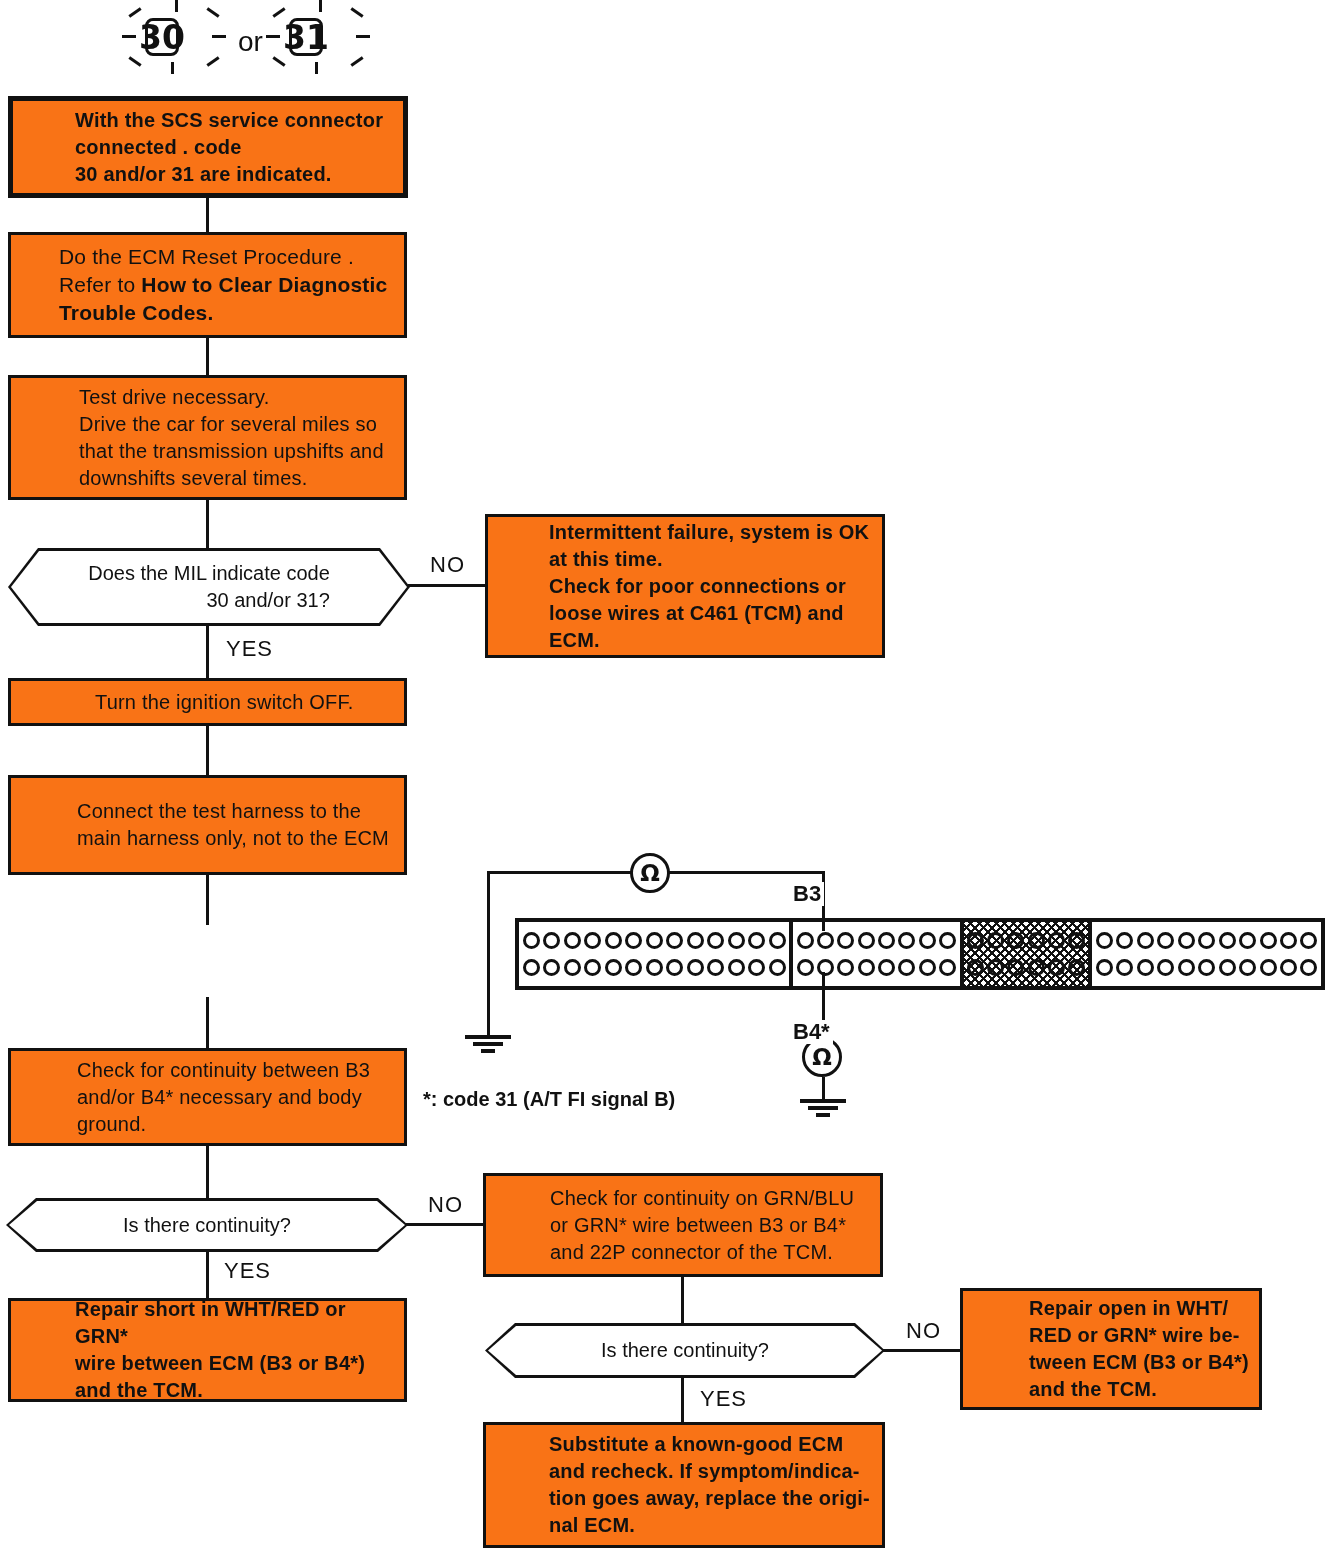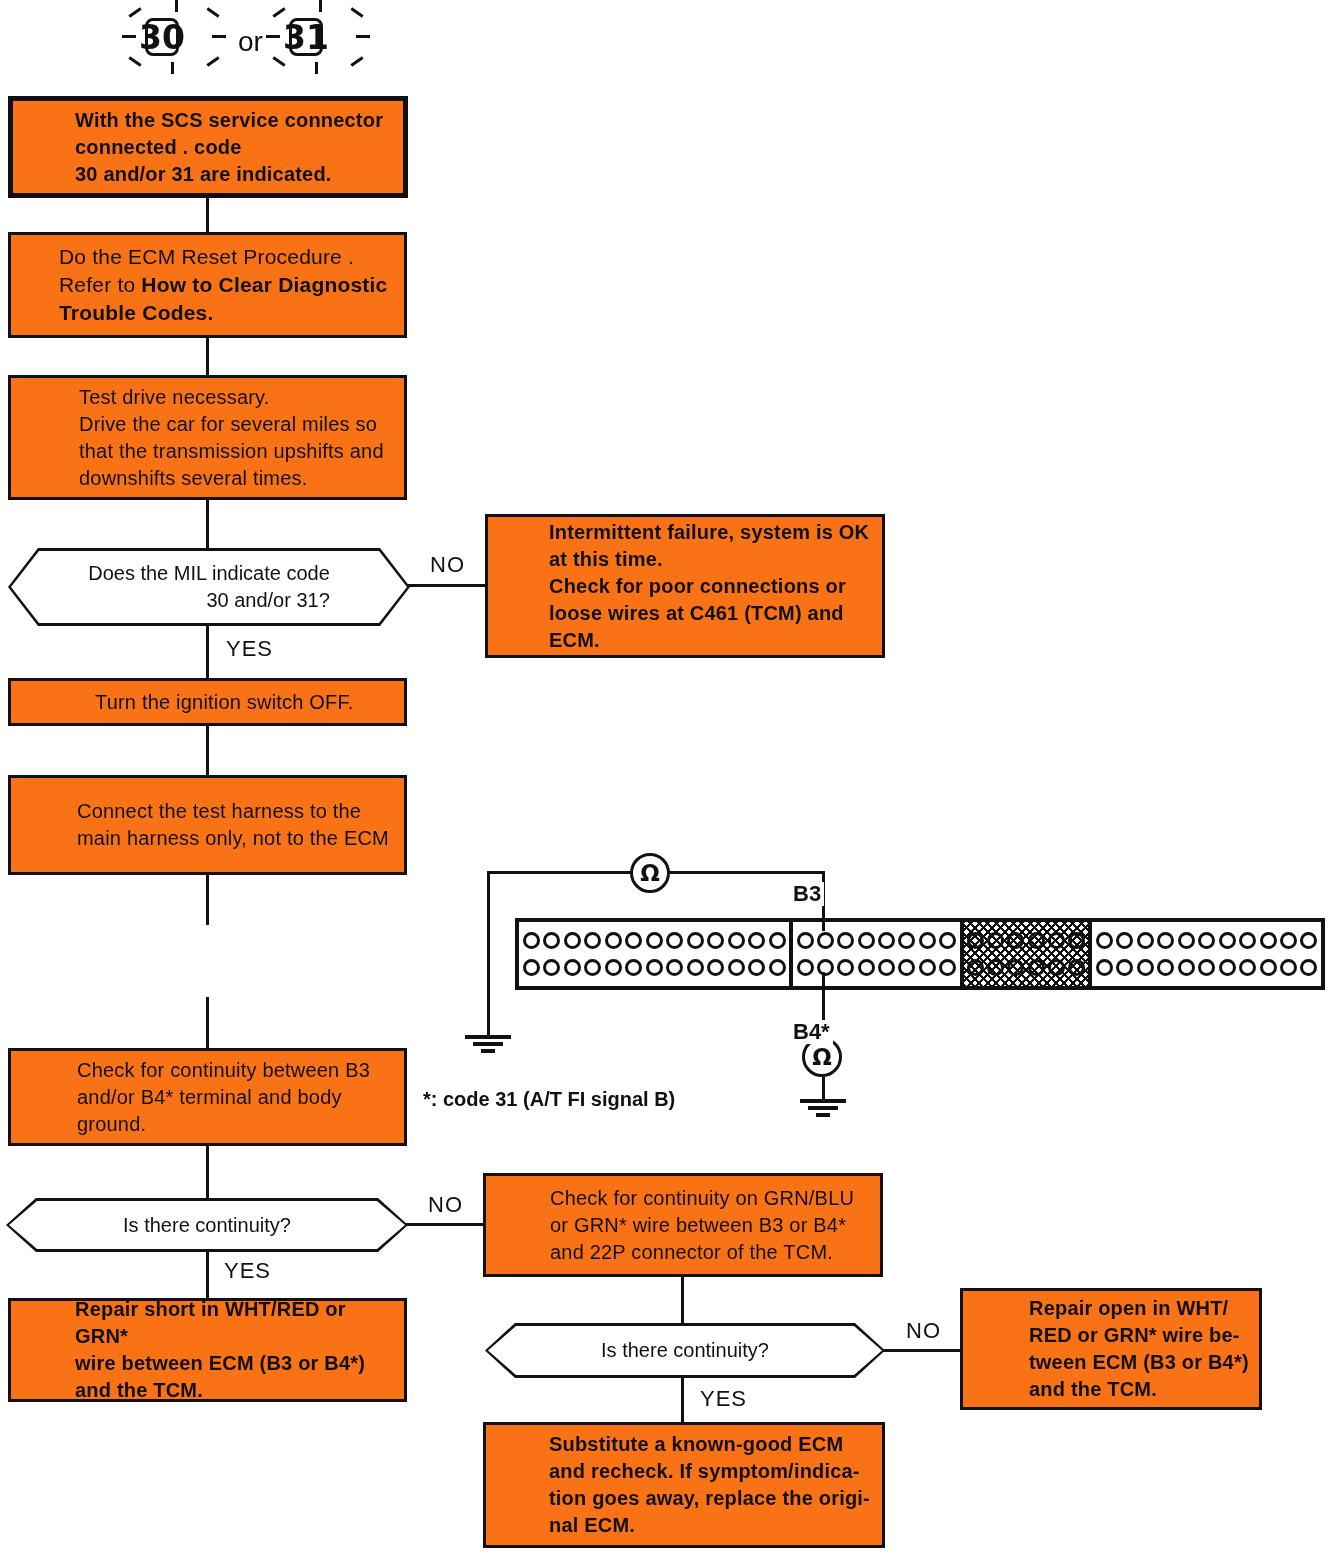--- a/index.html
+++ b/index.html
@@ -208,21 +208,21 @@
   </div>
 
   <div class="box pos-har">
     <div class="box-text pre">Connect the test harness to the
 main harness only, not to the ECM</div>
   </div>
 
 
   <div class="box pos-chk">
     <div class="box-text pre">Check for continuity between B3
-and/or B4* terminal and body
+and/or B4* necessary and body
 ground.</div>
   </div>
 
   <div class="hex pos-hex2">
     <div class="hex-inner">
       <div class="hex-text">Is there continuity?</div>
     </div>
   </div>
 
   <div class="box pos-wire">

